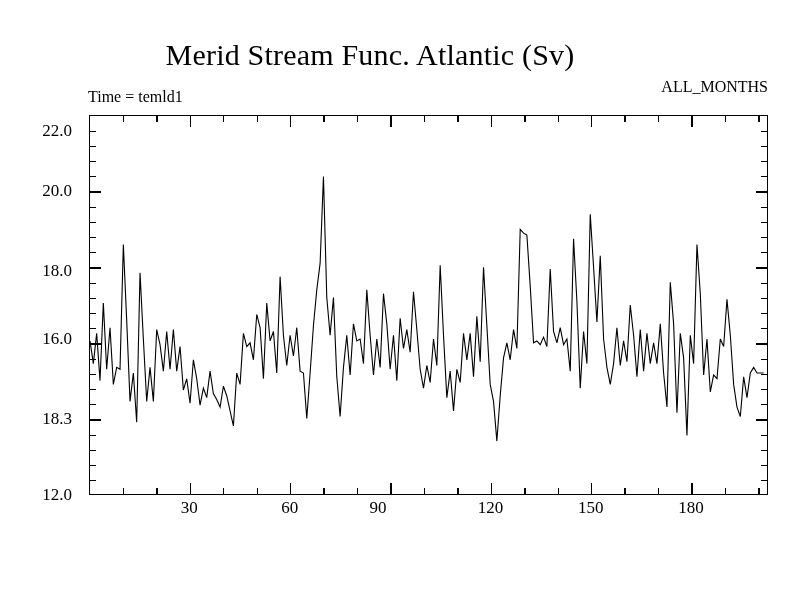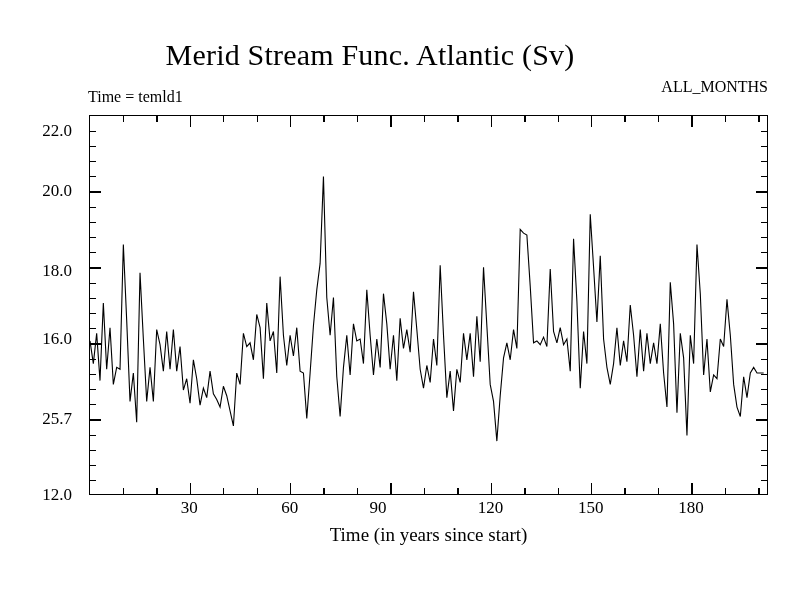--- a/index.html
+++ b/index.html
@@ -244,29 +244,28 @@
       <div class="tick tick-x major" style="left: 601.369px;"></div>
       <div class="tick tick-x-top major" style="left: 601.369px;"></div>
       <div class="tick tick-x" style="left: 634.817px;"></div>
       <div class="tick tick-x-top" style="left: 634.817px;"></div>
       <div class="tick tick-x" style="left: 668.266px;"></div>
       <div class="tick tick-x-top" style="left: 668.266px;"></div>
     </div>
 
   <div id="y-labels">
       <div class="ylabel" style="top: 380px; text-align: center;">12.0</div>
-      <div class="ylabel" style="top: 304px;">25.7</div>
+      <div class="ylabel" style="top: 304px;">18.3</div>
       <div class="ylabel" style="top: 224px;">16.0</div>
       <div class="ylabel" style="top: 156px;">18.0</div>
       <div class="ylabel" style="top: 76px;">20.0</div>
       <div class="ylabel" style="top: 16px;">22.0</div>
     </div>
   <div id="x-labels">
       <div class="xlabel" style="left: 100.345px;">30</div>
       <div class="xlabel" style="left: 200.69px;">60</div>
       <div class="xlabel" style="left: 289px;">90</div>
       <div class="xlabel" style="left: 401.379px; text-align: center;">120</div>
       <div class="xlabel" style="left: 501.724px;">150</div>
       <div class="xlabel" style="left: 602.069px;">180</div>
     </div>
-  <div id="x-axis-title">Time (in years since start)</div>
 
 </div>
 
 </body></html>

